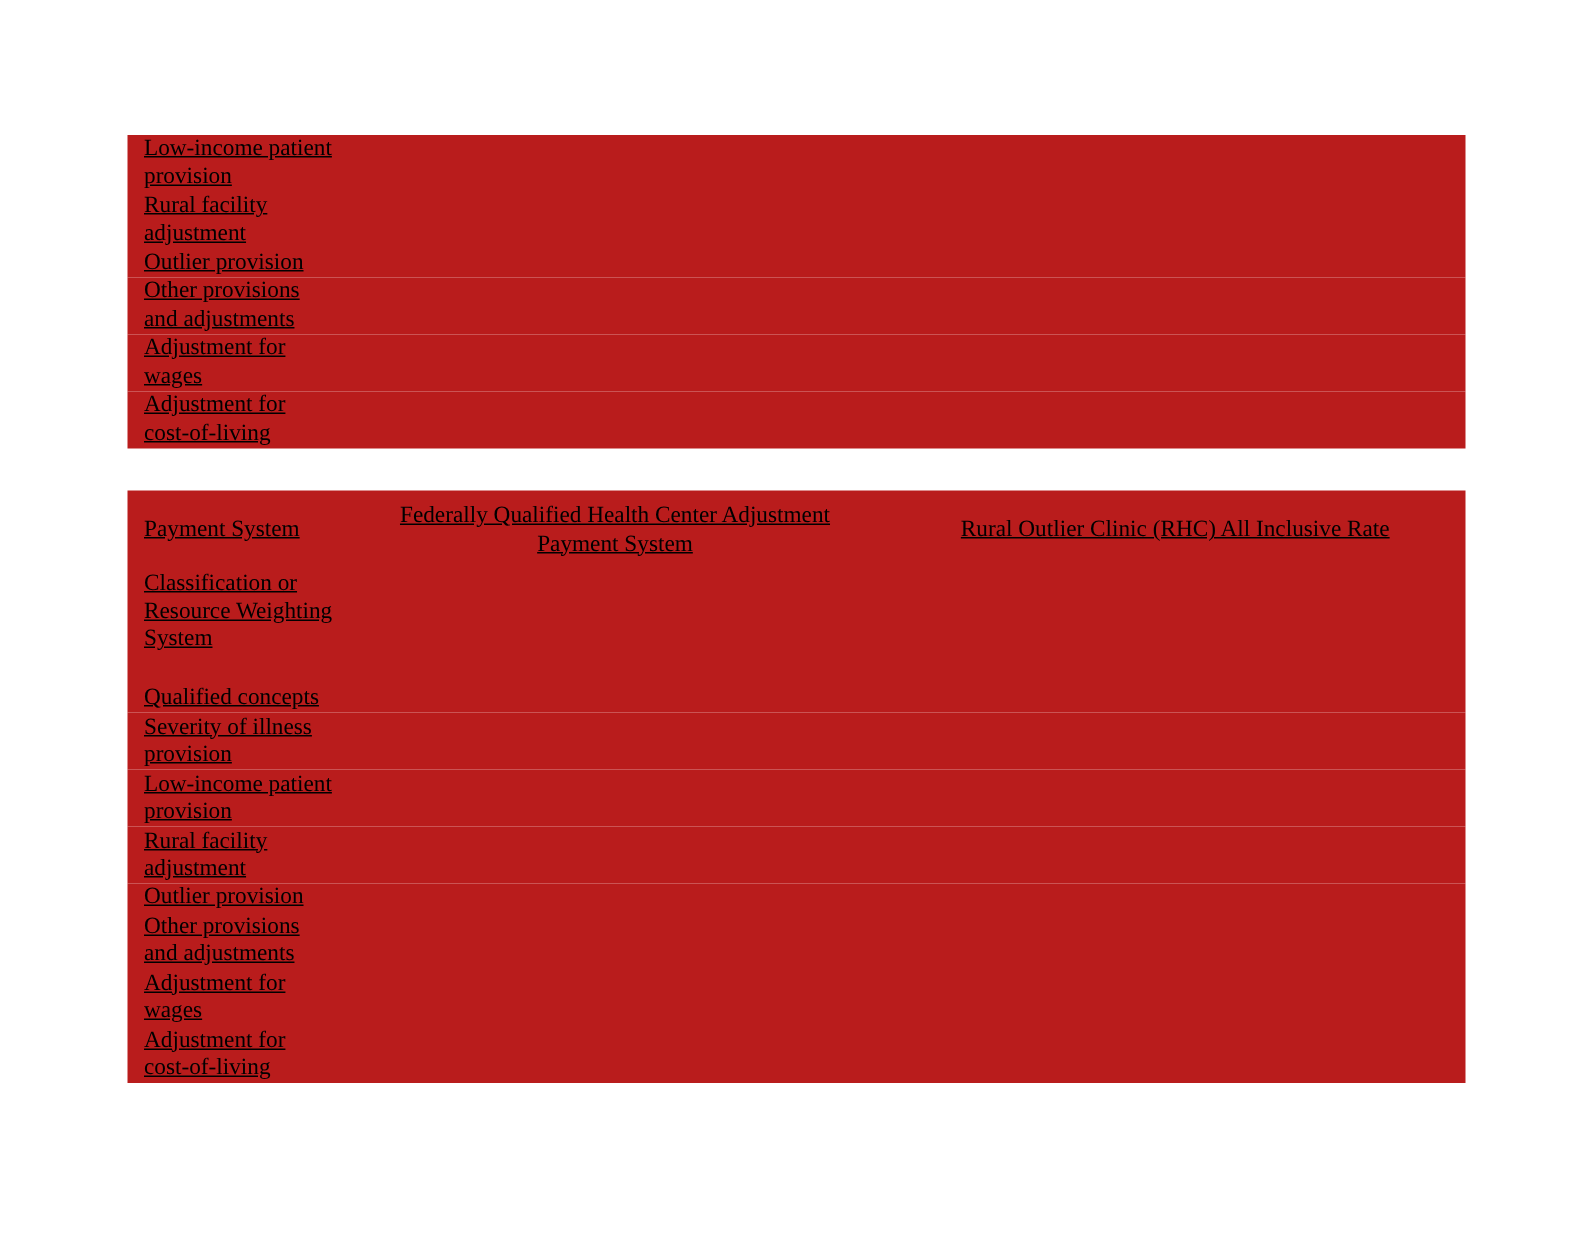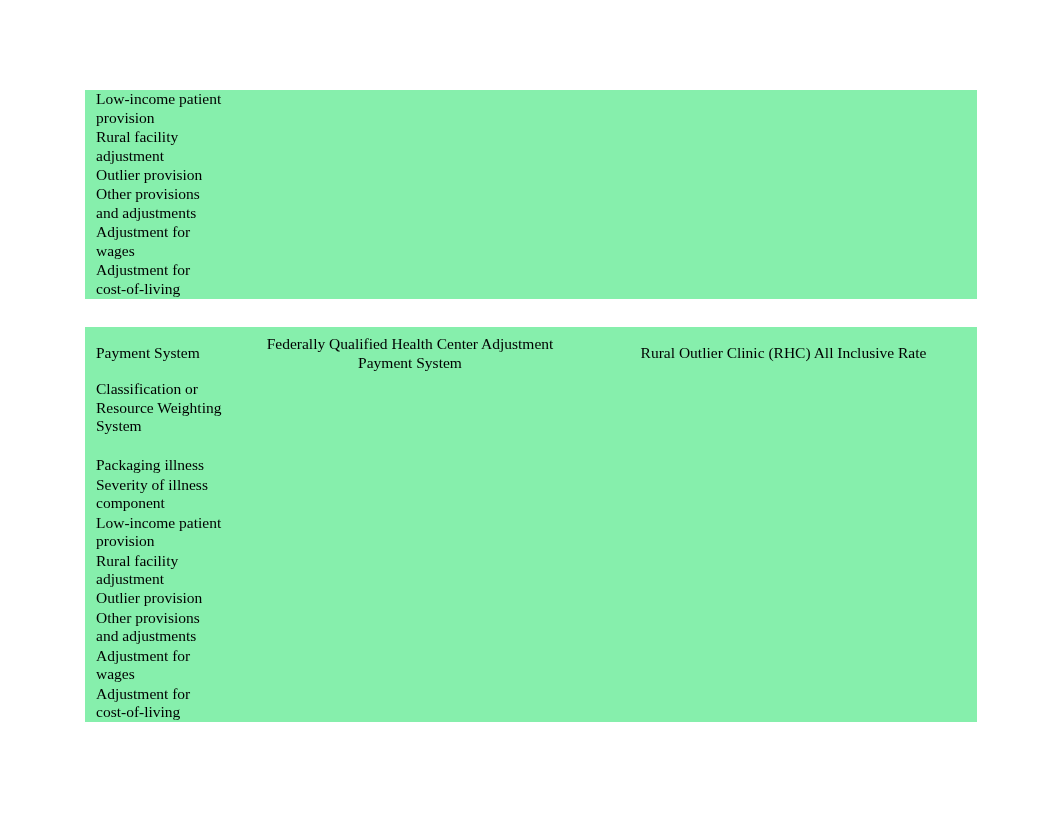--- a/index.html
+++ b/index.html
@@ -16,21 +16,22 @@
       color: #000;
     }
     table {
       width: 100%;
       border-collapse: collapse;
       margin-bottom: 28px;
     }
     td {
       vertical-align: middle;
       padding: 0;
-      background: #86efac;
+      background: #b91c1c;
+      text-decoration: underline;
     }
     .row-label {
       width: 145px;
       padding: 0 8px 0 11px;
       font-size: 15.5px;
       line-height: 1.2;
       text-align: left;
     }
     .empty-cell {
       border: 0;
@@ -132,26 +133,26 @@
       <td class="row-label">Classification or Resource Weighting System</td>
       <td class="empty-cell"></td>
       <td class="empty-cell"></td>
     </tr>
     <tr class="spacer">
       <td></td>
         <td></td>
         <td></td>
     </tr>
     <tr class="data-row one-line">
-      <td class="row-label">Packaging illness</td>
+      <td class="row-label">Qualified concepts</td>
       <td class="empty-cell"></td>
       <td class="empty-cell"></td>
     </tr>
     <tr class="data-row two-line">
-      <td class="row-label">Severity of illness component</td>
+      <td class="row-label">Severity of illness provision</td>
       <td class="empty-cell"></td>
       <td class="empty-cell"></td>
     </tr>
     <tr class="data-row two-line">
       <td class="row-label">Low-income patient provision</td>
       <td class="empty-cell"></td>
       <td class="empty-cell"></td>
     </tr>
     <tr class="data-row two-line">
       <td class="row-label">Rural facility adjustment</td>

